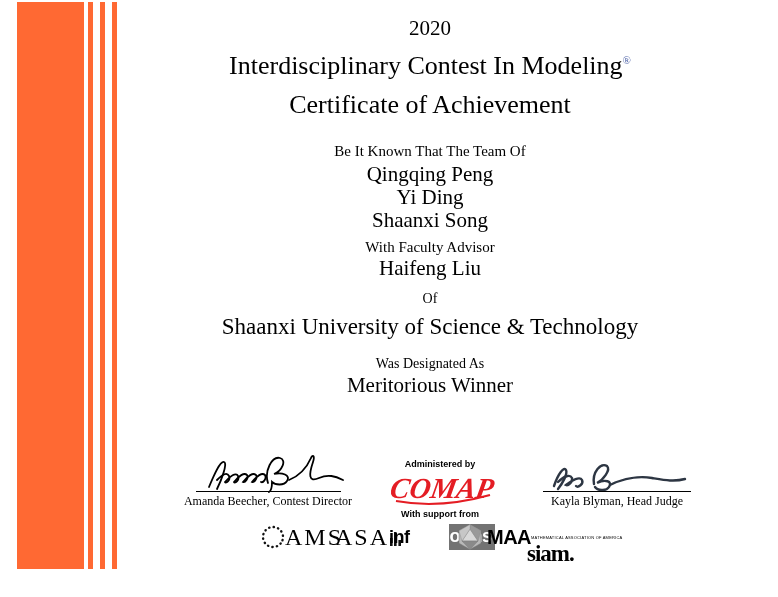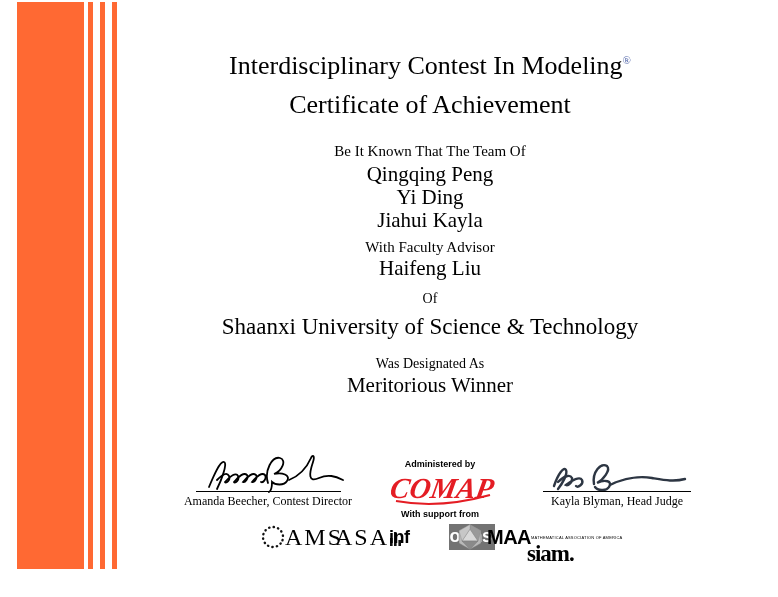--- a/index.html
+++ b/index.html
@@ -52,28 +52,29 @@
 </head>
 <body>
 
 <div class="stage">
 
   <div class="deco deco-bar"></div>
   <div class="deco deco-s1"></div>
   <div class="deco deco-s2"></div>
   <div class="deco deco-s3"></div>
 
+  <div class="col year">2020</div>
   <div class="col title"><span>Interdisciplinary Contest In Modeling</span><sup>®</sup></div>
   <div class="col subtitle">Certificate of Achievement</div>
 
   <div class="col small-line team-intro">Be It Known That The Team Of</div>
   <div class="col members">
     <div>Qingqing Peng</div>
     <div>Yi Ding</div>
-    <div>Jiahui Kayla</div>
+    <div>Shaanxi Song</div>
   </div>
   <div class="col small-line advisor-intro">With Faculty Advisor</div>
   <div class="col advisor">Haifeng Liu</div>
   <div class="col of-label">Of</div>
   <div class="col institution">Shaanxi University of Science &amp; Technology</div>
   <div class="col designated">Was Designated As</div>
   <div class="col winner">Meritorious Winner</div>
 
   <svg class="sig-svg" style="left:205px;top:449px;" width="142" height="44" viewBox="0 0 142 44">
     <g stroke="#000" fill="none" stroke-linecap="round" stroke-width="1.8">

